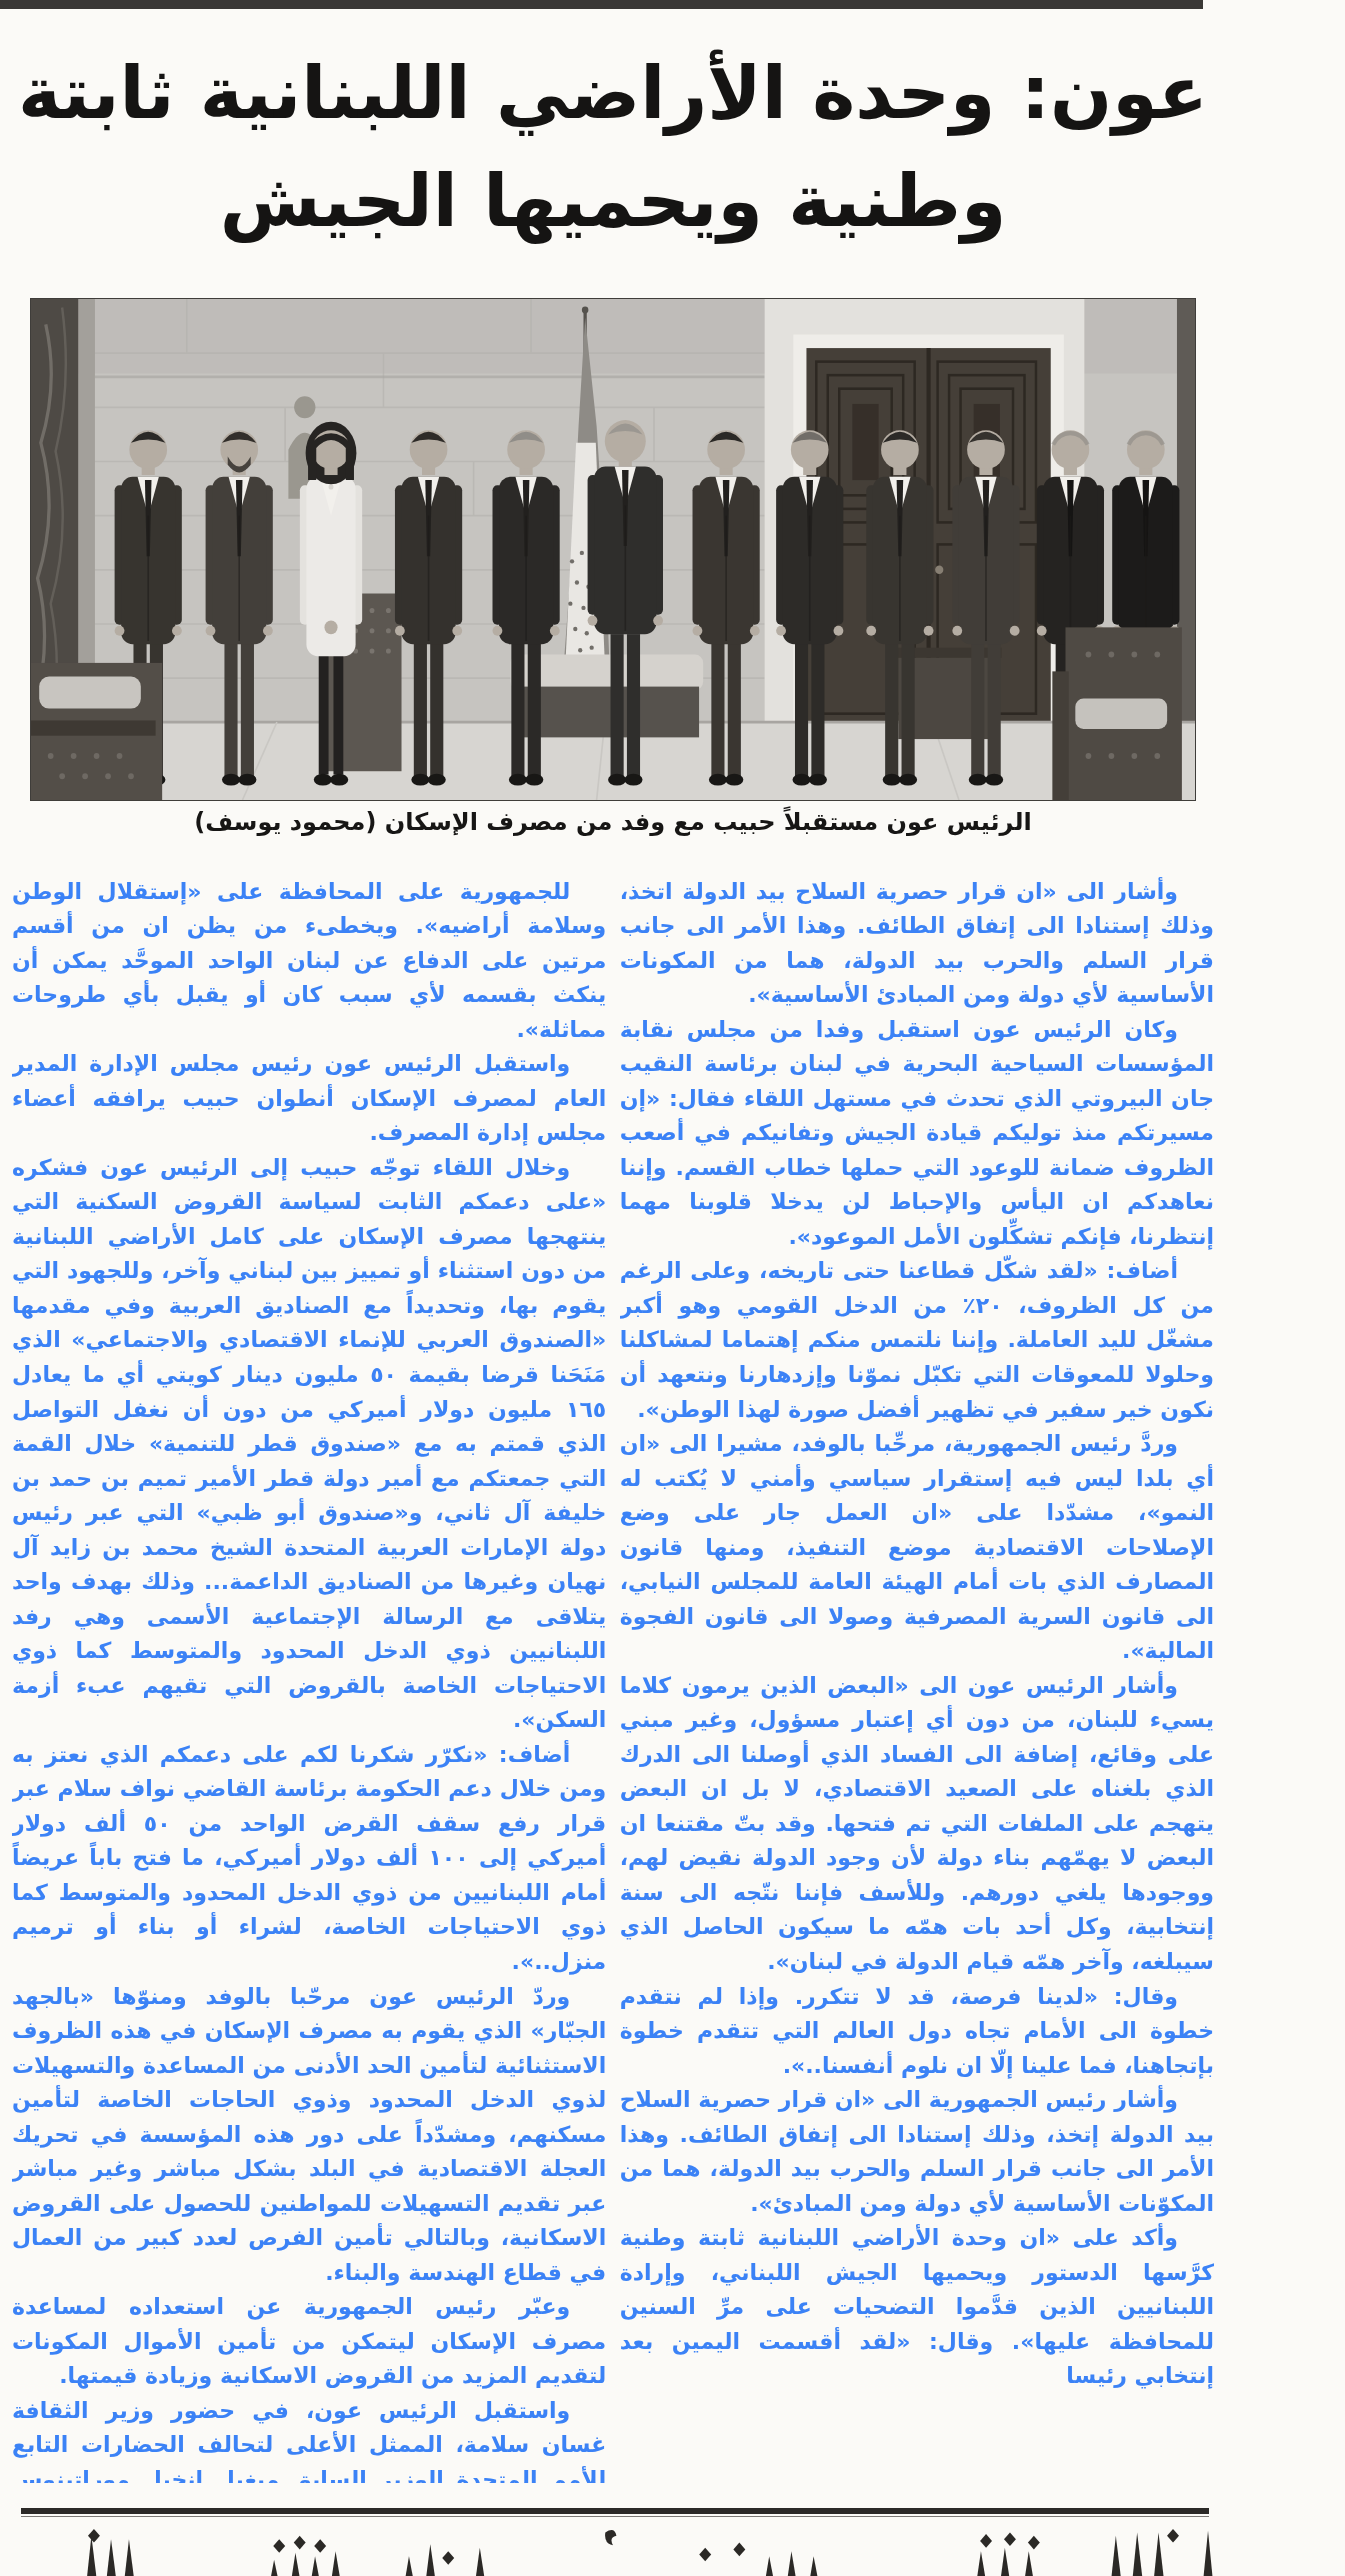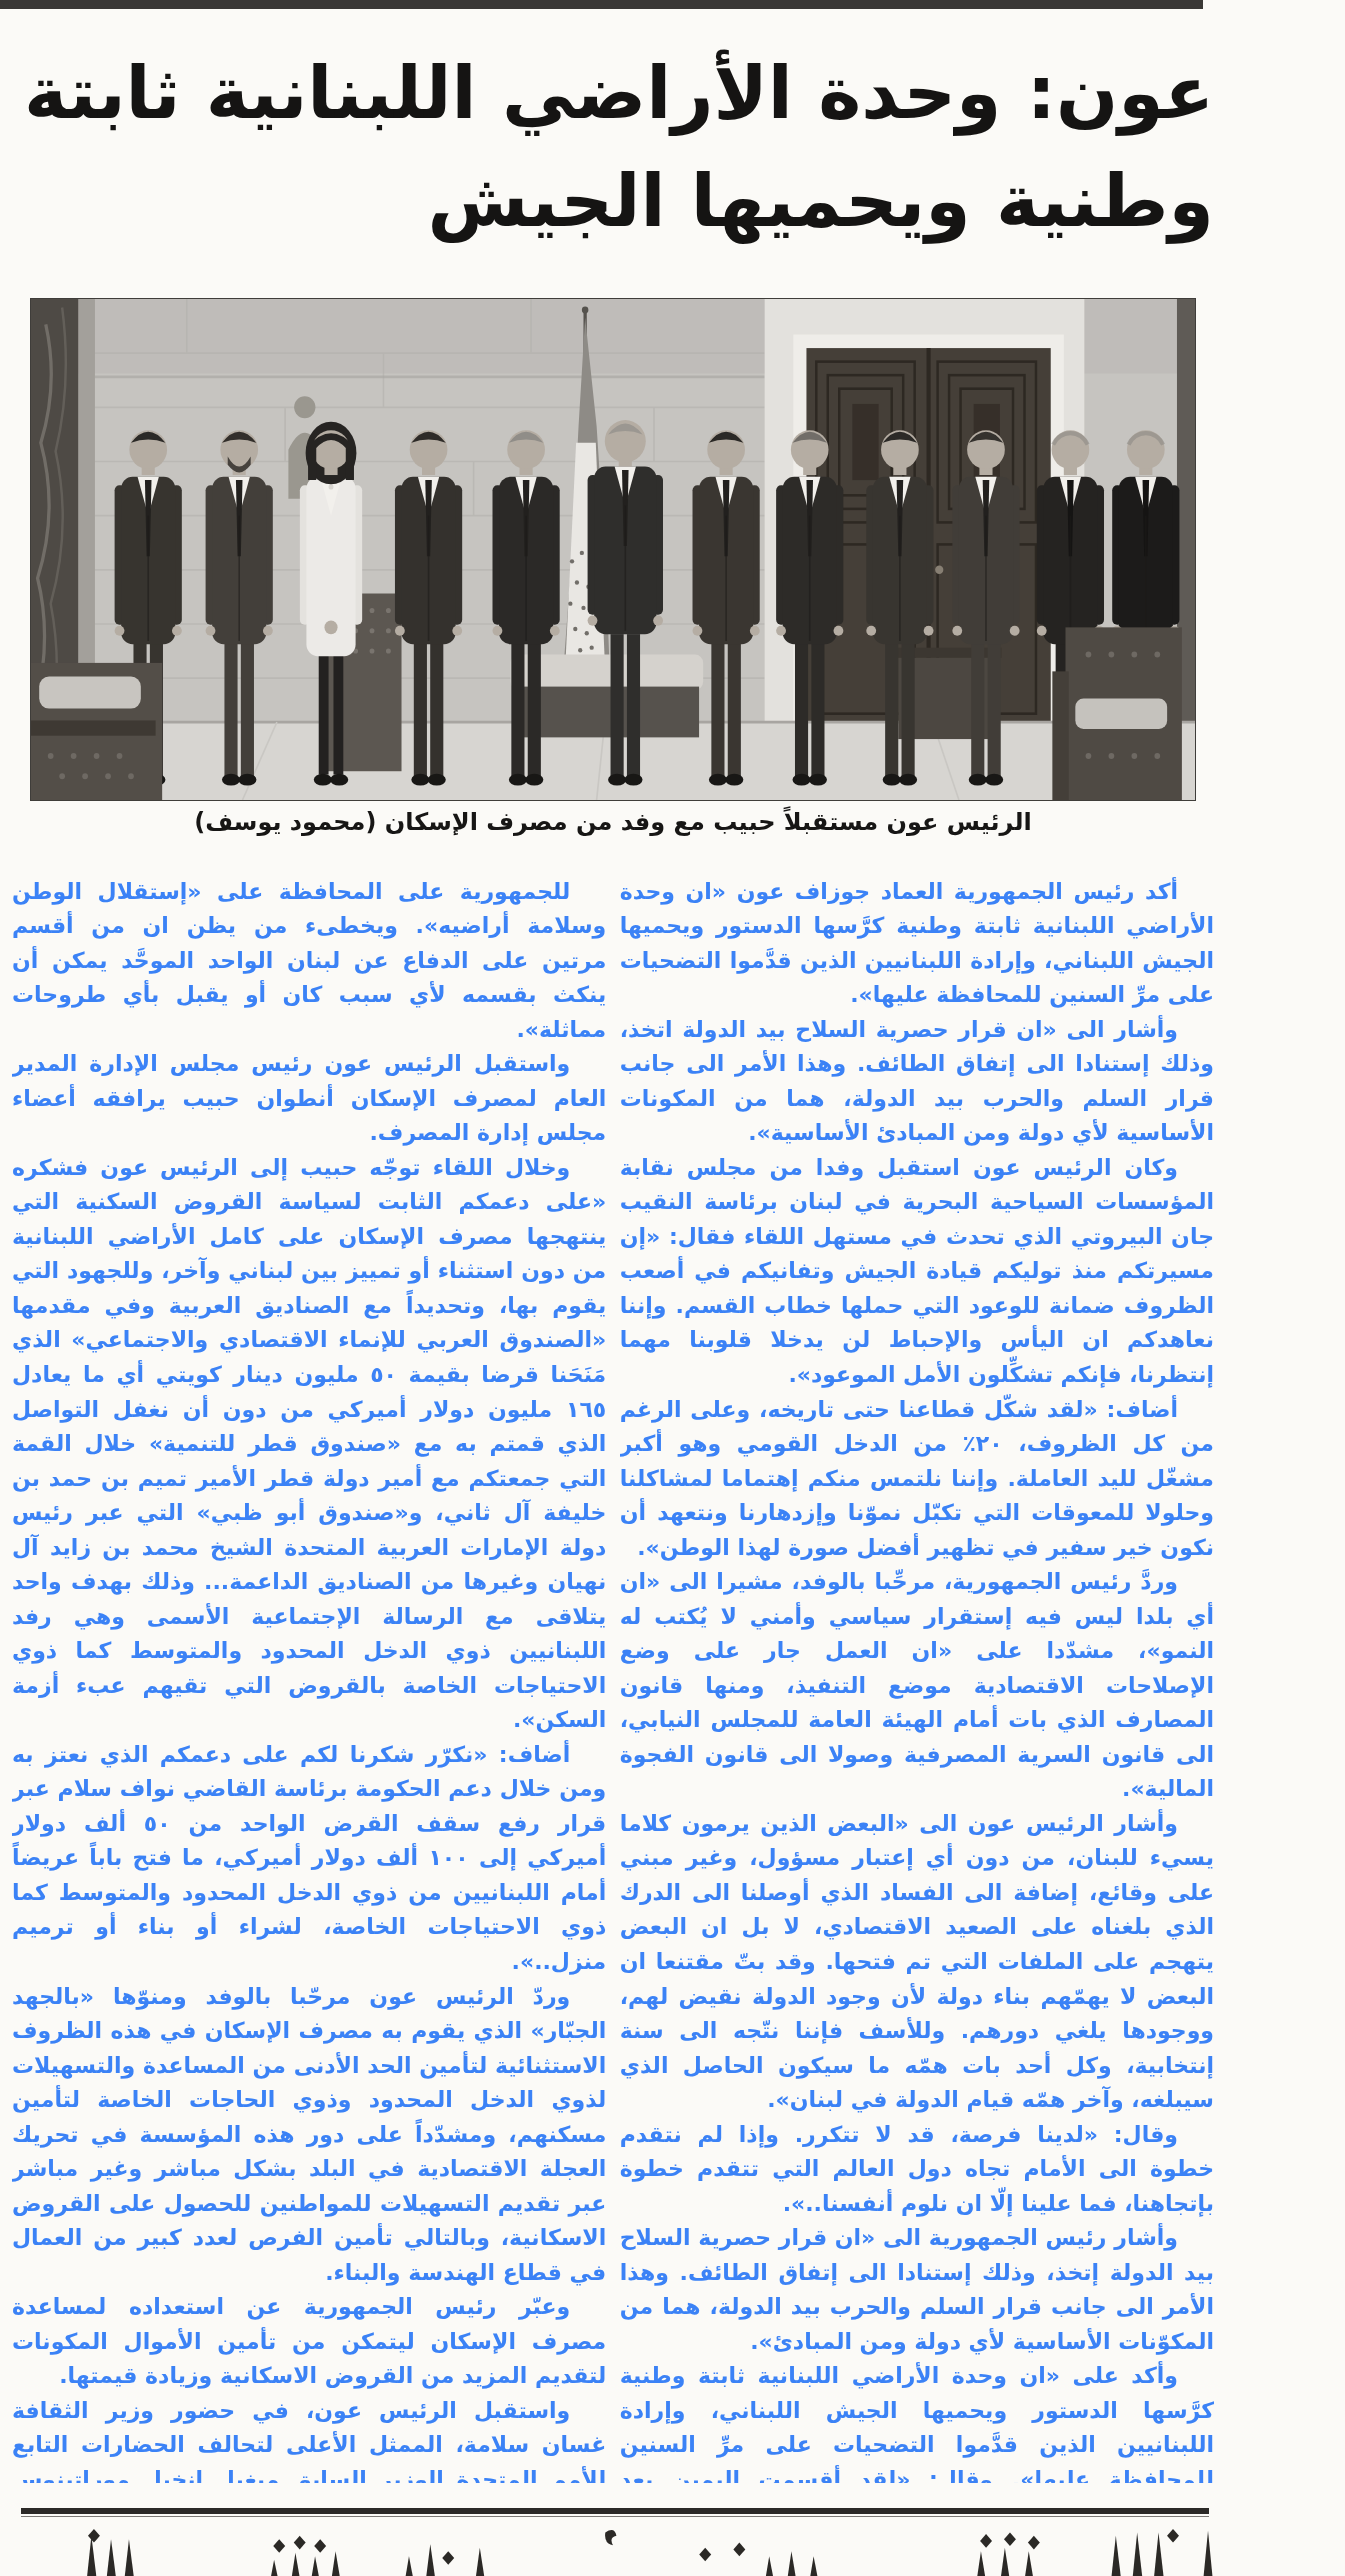--- a/index.html
+++ b/index.html
@@ -4,21 +4,21 @@
 <style>
   html,body{margin:0;padding:0;}
   body{
     width:1345px;height:2576px;position:relative;overflow:hidden;
     background:#fbfaf7;color:#1e1c1a;
     font-family:"DejaVu Sans",sans-serif;
   }
   .page{position:absolute;inset:0;}
   .top-bar{position:absolute;left:0;top:0;width:1203px;height:9.3px;background:#3a3836;}
   .content{position:absolute;left:12px;top:0;width:1202px;}
-  .headline{margin:39px 0 0 0;font-weight:700;line-height:1.48;font-size:73px;color:#151413;}
+  .headline{margin:39px 0 0 0;text-align:center;font-weight:700;line-height:1.48;font-size:73px;color:#151413;}
   .hl-line{display:block;}
   .photo-figure{margin:25.4px 0 0 0;padding:18px;}
   .photo-frame{height:501px;border:1.7px solid #3f3d3a;background:#c6c4c0;}
   .photo-frame svg{display:block;width:100%;height:100%;}
   .caption{margin-top:6.8px;text-align:center;font-size:24px;font-weight:700;color:#171615;}
   .columns{margin-top:20.3px;display:flex;gap:13.5px;height:1608px;overflow:hidden;}
   .col{flex:1;font-size:22px;font-weight:700;line-height:1.57;text-align:justify;color:#3b82f6;overflow:hidden;}
   .col p{margin:0;text-indent:36px;}
   .double-rule{margin:25.4px 5.1px 0 8.5px;height:2.5px;background:#fbfaf7;border-top:6px solid #2b2927;border-bottom:1.7px solid #7b7875;}
   .frag-clip{margin-top:12px;height:63px;overflow:hidden;}
@@ -387,21 +387,20 @@
                 <circle cx="1374" cy="540" r="3.5"></circle>
             </g>
           </g>
         </svg>
       </div>
       <figcaption class="caption">الرئيس عون مستقبلاً حبيب مع وفد من مصرف الإسكان (محمود يوسف)</figcaption>
     </figure>
 
     <div class="columns">
       <div class="col">
-          <p>أكد رئيس الجمهورية العماد جوزاف عون «ان وحدة الأراضي اللبنانية ثابتة وطنية كرَّسها الدستور ويحميها الجيش اللبناني، وإرادة اللبنانيين الذين قدَّموا التضحيات على مرِّ السنين للمحافظة عليها».</p>
           <p>وأشار الى «ان قرار حصرية السلاح بيد الدولة اتخذ، وذلك إستنادا الى إتفاق الطائف. وهذا الأمر الى جانب قرار السلم والحرب بيد الدولة، هما من المكونات الأساسية لأي دولة ومن المبادئ الأساسية».</p>
           <p>وكان الرئيس عون استقبل وفدا من مجلس نقابة المؤسسات السياحية البحرية في لبنان برئاسة النقيب جان البيروتي الذي تحدث في مستهل اللقاء فقال: «إن مسيرتكم منذ توليكم قيادة الجيش وتفانيكم في أصعب الظروف ضمانة للوعود التي حملها خطاب القسم. وإننا نعاهدكم ان اليأس والإحباط لن يدخلا قلوبنا مهما إنتظرنا، فإنكم تشكِّلون الأمل الموعود».</p>
           <p>أضاف: «لقد شكّل قطاعنا حتى تاريخه، وعلى الرغم من كل الظروف، ٢٠٪ من الدخل القومي وهو أكبر مشغّل لليد العاملة. وإننا نلتمس منكم إهتماما لمشاكلنا وحلولا للمعوقات التي تكبّل نموّنا وإزدهارنا ونتعهد أن نكون خير سفير في تظهير أفضل صورة لهذا الوطن».</p>
           <p>وردَّ رئيس الجمهورية، مرحِّبا بالوفد، مشيرا الى «ان أي بلدا ليس فيه إستقرار سياسي وأمني لا يُكتب له النمو»، مشدّدا على «ان العمل جار على وضع الإصلاحات الاقتصادية موضع التنفيذ، ومنها قانون المصارف الذي بات أمام الهيئة العامة للمجلس النيابي، الى قانون السرية المصرفية وصولا الى قانون الفجوة المالية».</p>
           <p>وأشار الرئيس عون الى «البعض الذين يرمون كلاما يسيء للبنان، من دون أي إعتبار مسؤول، وغير مبني على وقائع، إضافة الى الفساد الذي أوصلنا الى الدرك الذي بلغناه على الصعيد الاقتصادي، لا بل ان البعض يتهجم على الملفات التي تم فتحها. وقد بتّ مقتنعا ان البعض لا يهمّهم بناء دولة لأن وجود الدولة نقيض لهم، ووجودها يلغي دورهم. وللأسف فإننا نتّجه الى سنة إنتخابية، وكل أحد بات همّه ما سيكون الحاصل الذي سيبلغه، وآخر همّه قيام الدولة في لبنان».</p>
           <p>وقال: «لدينا فرصة، قد لا تتكرر. وإذا لم نتقدم خطوة الى الأمام تجاه دول العالم التي تتقدم خطوة بإتجاهنا، فما علينا إلّا ان نلوم أنفسنا..».</p>
           <p>وأشار رئيس الجمهورية الى «ان قرار حصرية السلاح بيد الدولة إتخذ، وذلك إستنادا الى إتفاق الطائف. وهذا الأمر الى جانب قرار السلم والحرب بيد الدولة، هما من المكوّنات الأساسية لأي دولة ومن المبادئ».</p>
           <p>وأكد على «ان وحدة الأراضي اللبنانية ثابتة وطنية كرَّسها الدستور ويحميها الجيش اللبناني، وإرادة اللبنانيين الذين قدَّموا التضحيات على مرِّ السنين للمحافظة عليها». وقال: «لقد أقسمت اليمين بعد إنتخابي رئيسا</p>
         </div>
       <div class="col">

